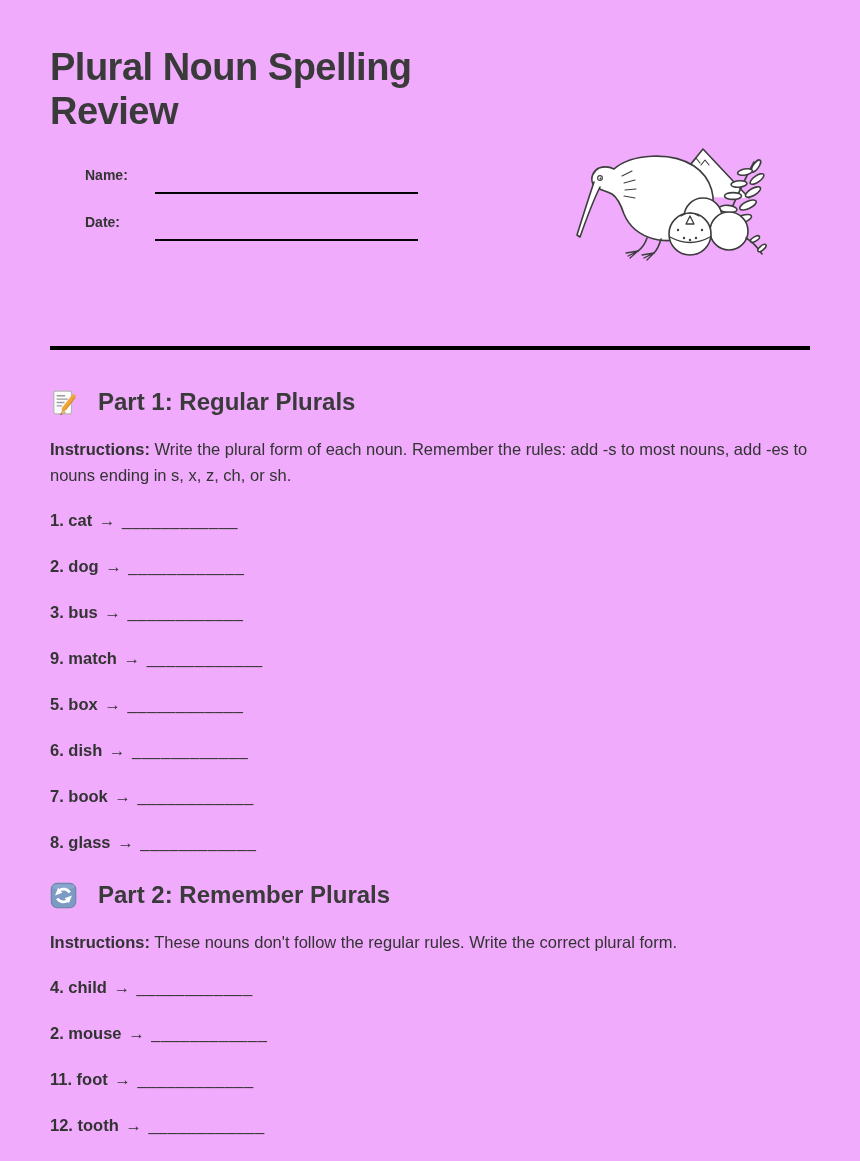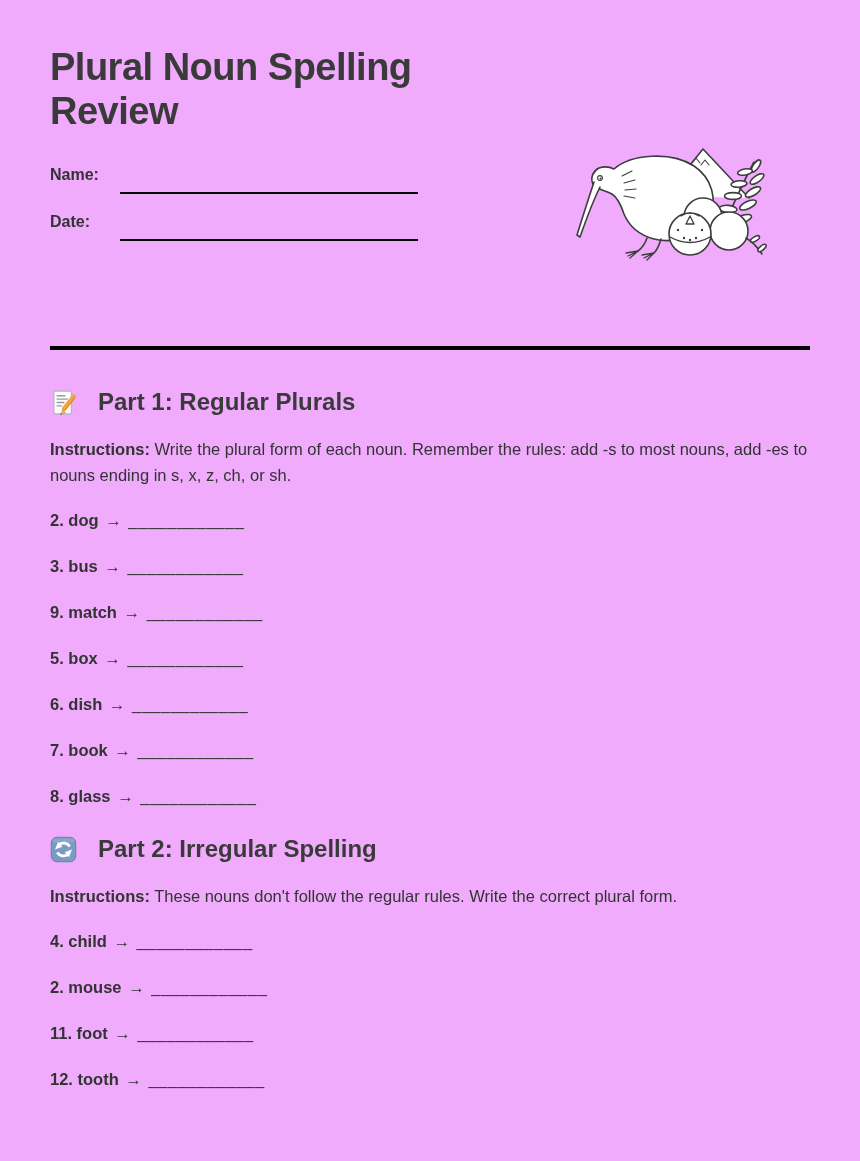--- a/index.html
+++ b/index.html
@@ -6,21 +6,21 @@
   body { width:860px; font-family:"Liberation Sans", sans-serif; color:#333333; }
   .page { position:relative; width:860px; height:1161px; overflow:hidden; background:#f0abfc; }
   .content { padding:0 50px; }
 
   .title { margin:45px 0 0 0; font-size:38px; line-height:44px; font-weight:700;
            color:#3a3a3a; max-width:460px; letter-spacing:-0.5px; }
 
   .field-row { display:flex; align-items:flex-end; width:368px; }
   .field-row.first { margin-top:30px; }
   .field-row.second { margin-top:23px; }
-  .field-label { font-weight:700; font-size:16px; width:70px; color:#333; line-height:24px; }
+  .field-label { font-weight:700; font-size:14px; width:70px; color:#333; line-height:24px;margin-left:35px; }
   .field-line { flex:1; height:22px; border-bottom:2px solid #000; transform:translateY(7px); }
 
   .illustration { position:absolute; left:573px; top:138px; }
 
   .divider { height:4px; background:#000000; margin-top:112px; }
 
   .part-heading { display:flex; align-items:center; gap:21px; margin-top:36px;
                   font-size:24px; font-weight:700; color:#3a3a3a; line-height:32px; }
   .part-heading.second { margin-top:26px; }
   .part-heading .hicon { flex:0 0 auto; display:inline-flex; }
@@ -67,41 +67,42 @@
       </span>
       <span>Part 1: Regular Plurals</span>
     </div>
 
     <p class="instructions">
       <span class="ilabel">Instructions:</span>
       <span>Write the plural form of each noun. Remember the rules: add -s to most nouns, add -es to nouns ending in s, x, z, ch, or sh.</span>
     </p>
 
     <div class="items">
+      <p class="item"><span class="w">1. cat</span> <span class="arrow">→</span> <span class="blank">____________</span></p>
       <p class="item"><span class="w">2. dog</span> <span class="arrow">→</span> <span class="blank">____________</span></p>
       <p class="item"><span class="w">3. bus</span> <span class="arrow">→</span> <span class="blank">____________</span></p>
       <p class="item"><span class="w">9. match</span> <span class="arrow">→</span> <span class="blank">____________</span></p>
       <p class="item"><span class="w">5. box</span> <span class="arrow">→</span> <span class="blank">____________</span></p>
       <p class="item"><span class="w">6. dish</span> <span class="arrow">→</span> <span class="blank">____________</span></p>
       <p class="item"><span class="w">7. book</span> <span class="arrow">→</span> <span class="blank">____________</span></p>
       <p class="item"><span class="w">8. glass</span> <span class="arrow">→</span> <span class="blank">____________</span></p>
     </div>
 
     <div class="part-heading second">
       <span class="hicon">
         <svg width="27" height="27" viewBox="0 0 32 32">
           <rect x="1.5" y="1.5" width="29" height="29" rx="7" fill="#7b9ac4" stroke="#66829e" stroke-width="1.2"></rect>
           <rect x="3" y="3" width="26" height="5" rx="2.5" fill="#8aa6cc"></rect>
           <path d="M23.5 12.5 A9 9 0 0 0 10.5 10.2" stroke="#ffffff" stroke-width="3.2" fill="none"></path>
           <path d="M6 16 L9.6 6.8 L14.6 12.6 Z" fill="#ffffff"></path>
           <path d="M8.5 19.5 A9 9 0 0 0 21.5 21.8" stroke="#ffffff" stroke-width="3.2" fill="none"></path>
           <path d="M26 16 L22.4 25.2 L17.4 19.4 Z" fill="#ffffff"></path>
         </svg>
       </span>
-      <span>Part 2: Irregular Spelling</span>
+      <span>Part 2: Remember Plurals</span>
     </div>
 
     <p class="instructions">
       <span class="ilabel">Instructions:</span>
       <span>These nouns don't follow the regular rules. Write the correct plural form.</span>
     </p>
 
     <div class="items">
       <p class="item"><span class="w">4. child</span> <span class="arrow">→</span> <span class="blank">____________</span></p>
       <p class="item"><span class="w">2. mouse</span> <span class="arrow">→</span> <span class="blank">____________</span></p>

